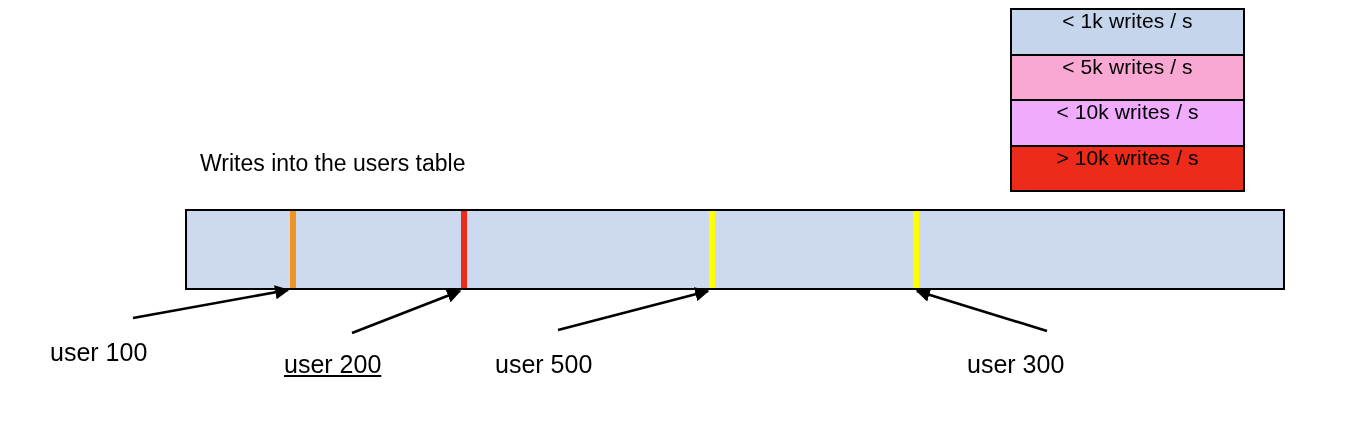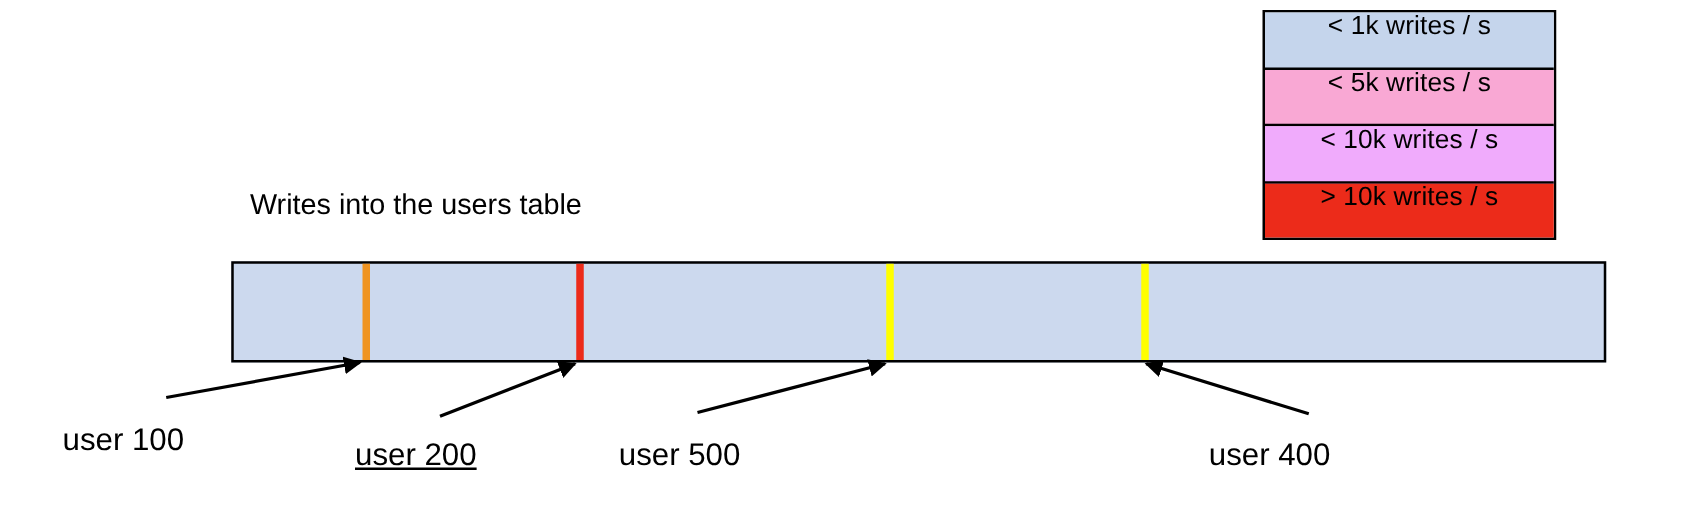--- a/index.html
+++ b/index.html
@@ -137,15 +137,15 @@
     </defs>
     <line stroke="#000000" stroke-width="2.6" marker-end="url(#arrowhead)" x1="133" y1="318" x2="288" y2="290"></line>
     <line stroke="#000000" stroke-width="2.6" marker-end="url(#arrowhead)" x1="352" y1="333" x2="460" y2="291"></line>
     <line stroke="#000000" stroke-width="2.6" marker-end="url(#arrowhead)" x1="558" y1="330" x2="708" y2="291"></line>
     <line stroke="#000000" stroke-width="2.6" marker-end="url(#arrowhead)" x1="1047" y1="331" x2="917" y2="291"></line>
   </svg>
 
   <div class="user-label" style="left: 50px; top: 340px;">user 100</div>
   <div class="user-label" style="left: 284px; top: 352px; text-decoration: underline;">user 200</div>
   <div class="user-label" style="left: 495px; top: 352px;">user 500</div>
-  <div class="user-label" style="left: 967px; top: 352px;">user 400</div>
+  <div class="user-label" style="left: 967px; top: 352px;">user 300</div>
 
 </div>
 
 </body></html>

